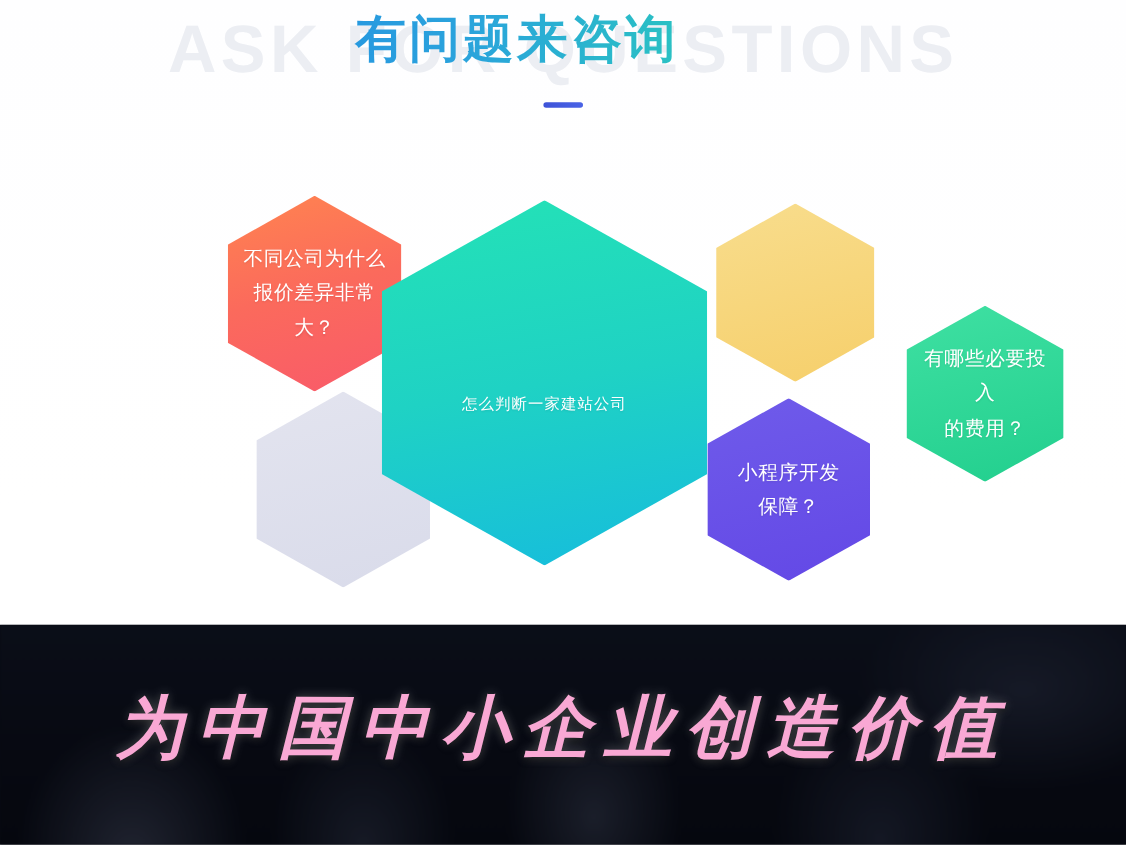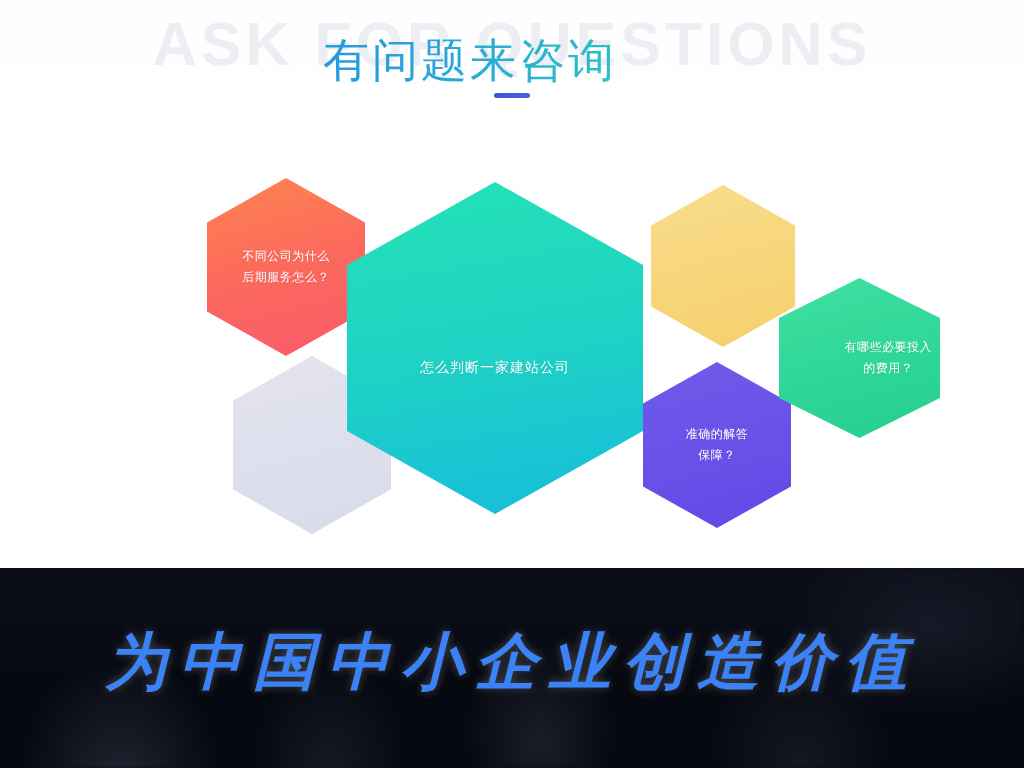--- a/index.html
+++ b/index.html
@@ -19,22 +19,22 @@
     position:absolute; left:0; top:0; width:1024px; height:160px;
     text-align:center;
   }
   .ghost-title{
     position:absolute; left:0; top:14px; width:1024px;
     font-size:61px; font-weight:bold; letter-spacing:4px;
     color:#eceef3; line-height:1;
     user-select:none; white-space:nowrap;
   }
   .main-title{
-    position:absolute; left:0; top:33px; width:940px;
-    font-size:46px; font-weight:normal; letter-spacing:3px;
+    position:absolute; left:0; top:8px; width:940px;
+    font-size:46px; font-weight:bold; letter-spacing:3px;
     line-height:1.2;
     background:linear-gradient(90deg,#1f7bea 0%,#2aa3dc 45%,#2ad6b2 80%,#27e0a8 100%);
     -webkit-background-clip:text; background-clip:text;
     -webkit-text-fill-color:transparent; color:#2aa3dc;
     white-space:nowrap;
   }
   .title-rule{
     position:absolute; left:50%; top:93px; transform:translateX(-50%);
     width:36px; height:5px; border-radius:3px;
     background:linear-gradient(90deg,#3d53d8,#4a63e6);
@@ -49,41 +49,41 @@
   .hive{ position:absolute; left:0; top:160px; width:1024px; height:400px; }
   .hex{
     position:absolute;
     display:flex; align-items:center; justify-content:center;
     -webkit-clip-path:polygon(50% 0%,100% 25%,100% 75%,50% 100%,0% 75%,0% 25%);
     clip-path:polygon(50% 0%,100% 25%,100% 75%,50% 100%,0% 75%,0% 25%);
     border-radius:10px;
   }
   .hex .txt{
     color:#ffffff; text-align:center; line-height:1.75;
-    font-size:12px; letter-spacing:.5px;
+    font-size:18px; letter-spacing:.5px;
     text-shadow:0 1px 2px rgba(0,0,0,.10);
     padding:0 8px;
   }
 
   
   .hex-blue   { left:73px;  top:110px; width:163px; height:182px;
                 background:linear-gradient(160deg,#2f9fe8 0%,#2284ec 45%,#1a5fe8 100%); }
   .hex-orange { left:207px; top:18px;  width:158px; height:178px;
                 background:linear-gradient(165deg,#ff8450 0%,#fb6a5c 48%,#f95a6a 100%); }
   .hex-gray   { left:233px; top:196px; width:158px; height:178px;
                 background:linear-gradient(165deg,#e3e4ef 0%,#d9dbea 100%); }
   .hex-teal   { left:347px; top:22px;  width:296px; height:332px;
                 background:linear-gradient(170deg,#24e2b6 0%,#1fd2c4 50%,#16bcdd 100%); }
   .hex-teal .txt{ font-size:14px; line-height:2.0; letter-spacing:1px;margin-top:37px; }
   .hex-yellow { left:651px; top:25px;  width:144px; height:162px;
                 background:linear-gradient(165deg,#f8dd8d 0%,#f6cf6b 100%); }
   .hex-purple { left:643px; top:202px; width:148px; height:166px;
                 background:linear-gradient(165deg,#6f5bea 0%,#6348e6 100%); }
-  .hex-green  { left:779px; top:118px; width:161px; height:160px;
-                background:linear-gradient(165deg,#3fe0a2 0%,#22cf8e 100%);justify-content:flex-end; }
+  .hex-green  { left:824px; top:118px; width:143px; height:160px;
+                background:linear-gradient(165deg,#3fe0a2 0%,#22cf8e 100%); }
 
   
   .banner{
     position:absolute; left:0; top:568px; width:1024px; height:200px;
     overflow:hidden; background:#0b0d16;
   }
   .banner .photo{
     position:absolute; inset:0;
     background:
       radial-gradient(ellipse 150px 170px at 120px 210px, rgba(90,96,120,.55), transparent 70%),
@@ -92,42 +92,42 @@
       radial-gradient(ellipse 140px 160px at 800px 195px, rgba(62,70,95,.45), transparent 70%),
       radial-gradient(ellipse 200px 120px at 930px 60px, rgba(75,84,112,.35), transparent 75%),
       linear-gradient(180deg,#101420 0%,#0a0c15 55%,#06080f 100%);
     filter:blur(1px);
   }
   .banner .scrim{ position:absolute; inset:0; background:rgba(5,7,14,.42); }
   .banner-text{
     position:absolute; left:0; top:52px; width:1024px; text-align:center;
     font-family:"Liberation Serif","DejaVu Serif",serif;
     font-size:62px; font-weight:bold; font-style:italic;
-    letter-spacing:12px; color:#3b82f6; white-space:nowrap;
+    letter-spacing:12px; color:#f9a8d4; white-space:nowrap;
     text-shadow:0 0 10px rgba(255,255,255,.30), 0 2px 6px rgba(0,0,0,.8);
   }
 </style>
 </head>
 <body>
 
 <div id="page">
 
   <div class="header">
     <div class="ghost-title">ASK FOR QUESTIONS</div>
     <h1 class="main-title">有问题来咨询</h1>
     <div class="title-rule"></div>
   </div>
 
   <div class="hive">
 
 
     <div class="hex hex-orange">
       <div class="txt">
         <div>不同公司为什么</div>
-        <div>后期服务怎么？</div>
+        <div>报价差异非常大？</div>
       </div>
     </div>
 
     <div class="hex hex-gray">
       <div class="txt">
         <div></div>
         <div></div>
       </div>
     </div>
 
@@ -139,21 +139,21 @@
 
     <div class="hex hex-yellow">
       <div class="txt">
         <div></div>
         <div></div>
       </div>
     </div>
 
     <div class="hex hex-purple">
       <div class="txt">
-        <div>准确的解答</div>
+        <div>小程序开发</div>
         <div>保障？</div>
       </div>
     </div>
 
     <div class="hex hex-green">
       <div class="txt">
         <div>有哪些必要投入</div>
         <div>的费用？</div>
       </div>
     </div>

